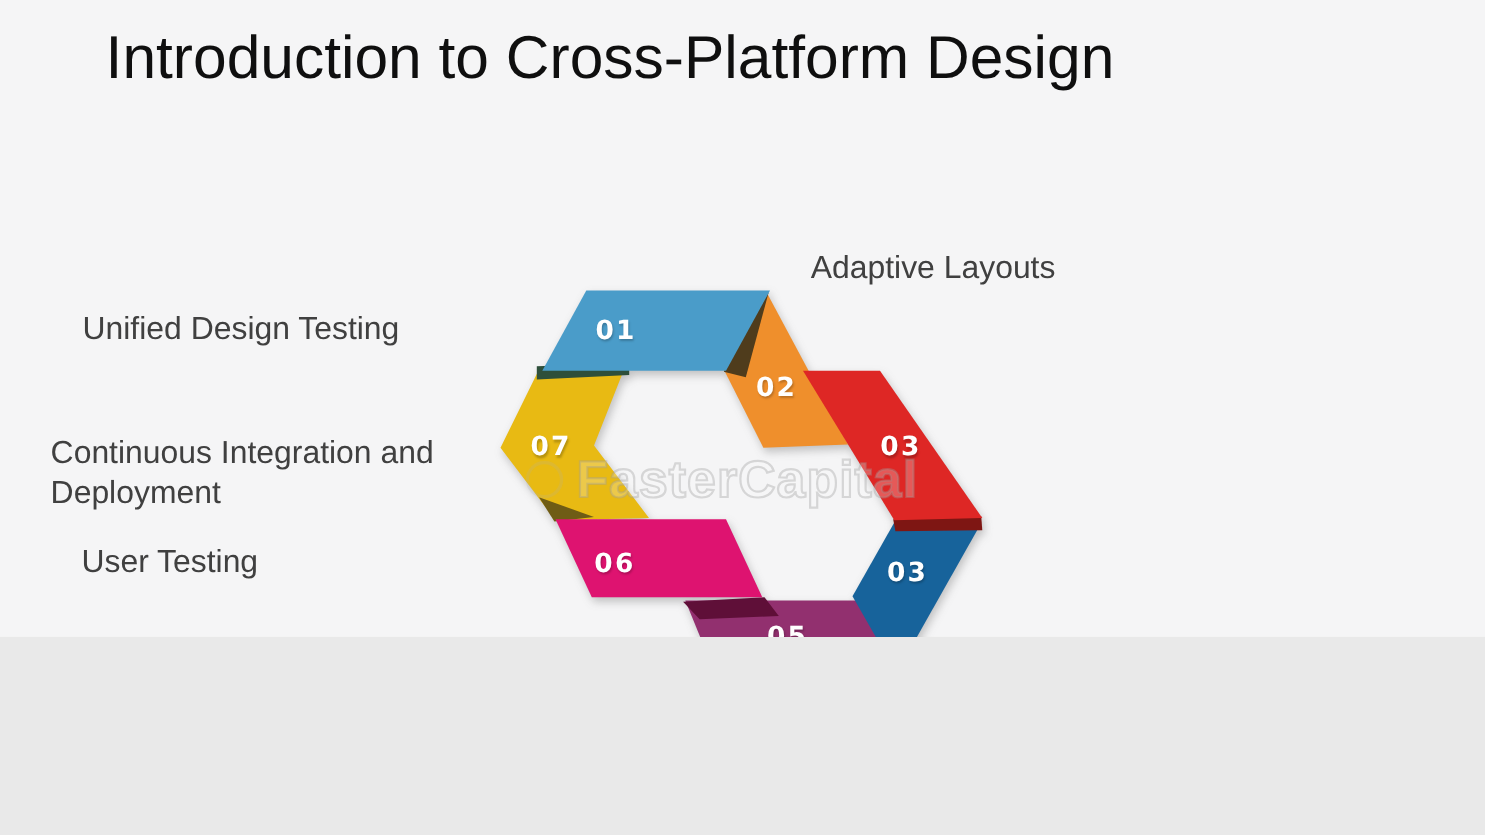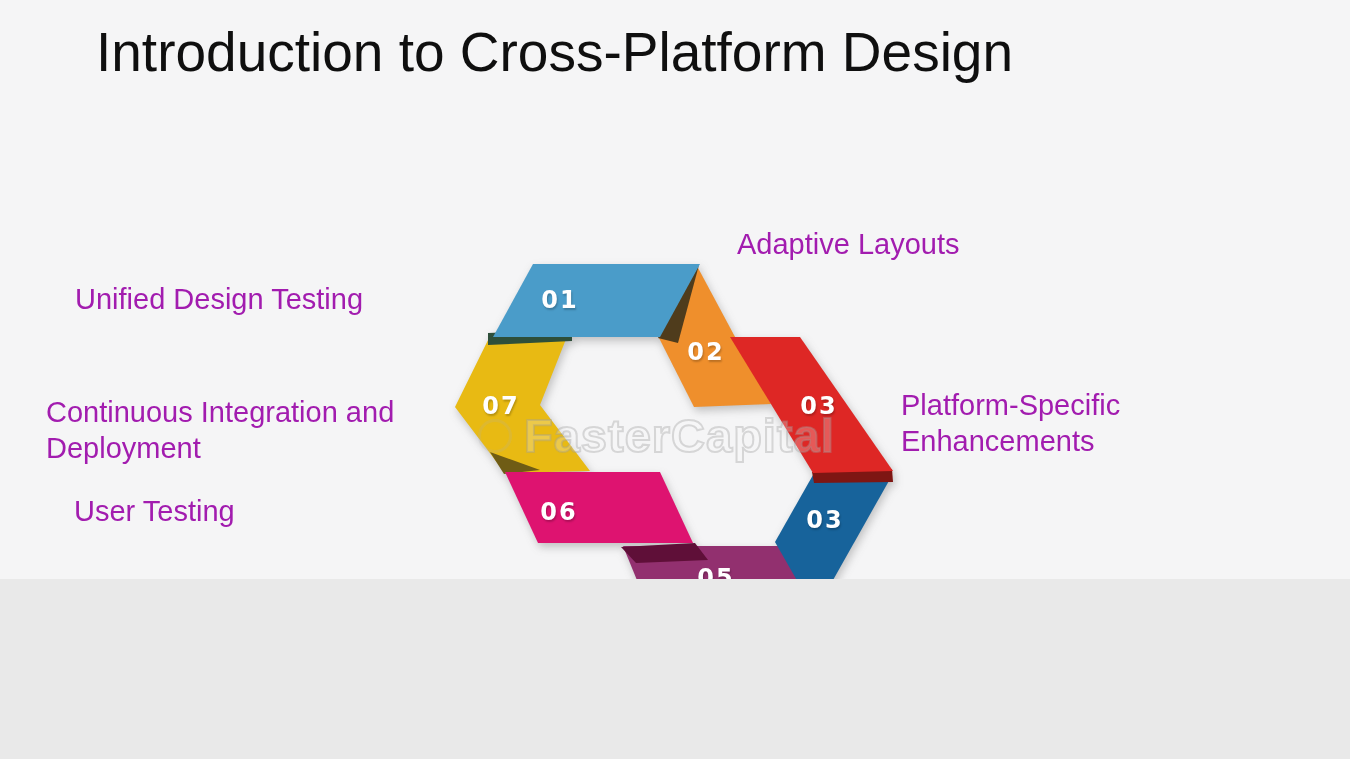--- a/index.html
+++ b/index.html
@@ -19,21 +19,21 @@
   .ribbon{filter:drop-shadow(2px 4px 4px rgba(70,70,70,0.30));}
   .step-num{
     position:absolute;transform:translate(-50%,-50%);
     color:#ffffff;font-family:"DejaVu Sans", sans-serif;
     font-weight:700;font-size:24px;letter-spacing:2px;
     text-shadow:1px 2px 2px rgba(0,0,0,0.22);
     white-space:nowrap;
   }
   .step-label{
     position:absolute;
-    font-size:29px;color:#a21caf;line-height:1.24;
+    font-size:29px;color:#404040;line-height:1.24;
   }
   .nowrap{white-space:nowrap;}
   .watermark{
     position:absolute;left:478px;top:408px;
     display:flex;align-items:center;gap:12px;
     opacity:0.8;pointer-events:none;
   }
   .wm-icon{
     width:34px;height:34px;border-radius:50%;
     border:3px solid rgba(175,175,175,0.40);
@@ -90,17 +90,16 @@
   <div class="step-num" style="left:560px;top:300px">01</div>
   <div class="step-num" style="left:706px;top:352px">02</div>
   <div class="step-num" style="left:819px;top:406px">03</div>
   <div class="step-num" style="left:825px;top:520px">03</div>
   <div class="step-num" style="left:716px;top:578px">05</div>
   <div class="step-num" style="left:559px;top:512px">06</div>
   <div class="step-num" style="left:501px;top:406px">07</div>
 
   <div class="step-label nowrap" style="left:75px;top:282px">Unified Design Testing</div>
   <div class="step-label nowrap" style="left:737px;top:227px">Adaptive Layouts</div>
-  <div class="step-label" style="left:901px;top:388px;width:280px">Platform-Specific Enhancements</div>
   <div class="step-label nowrap" style="left:74px;top:494px">User Testing</div>
   <div class="step-label" style="left:46px;top:395px;width:400px">Continuous Integration and Deployment</div>
 
 </div>
 
 </body></html>

